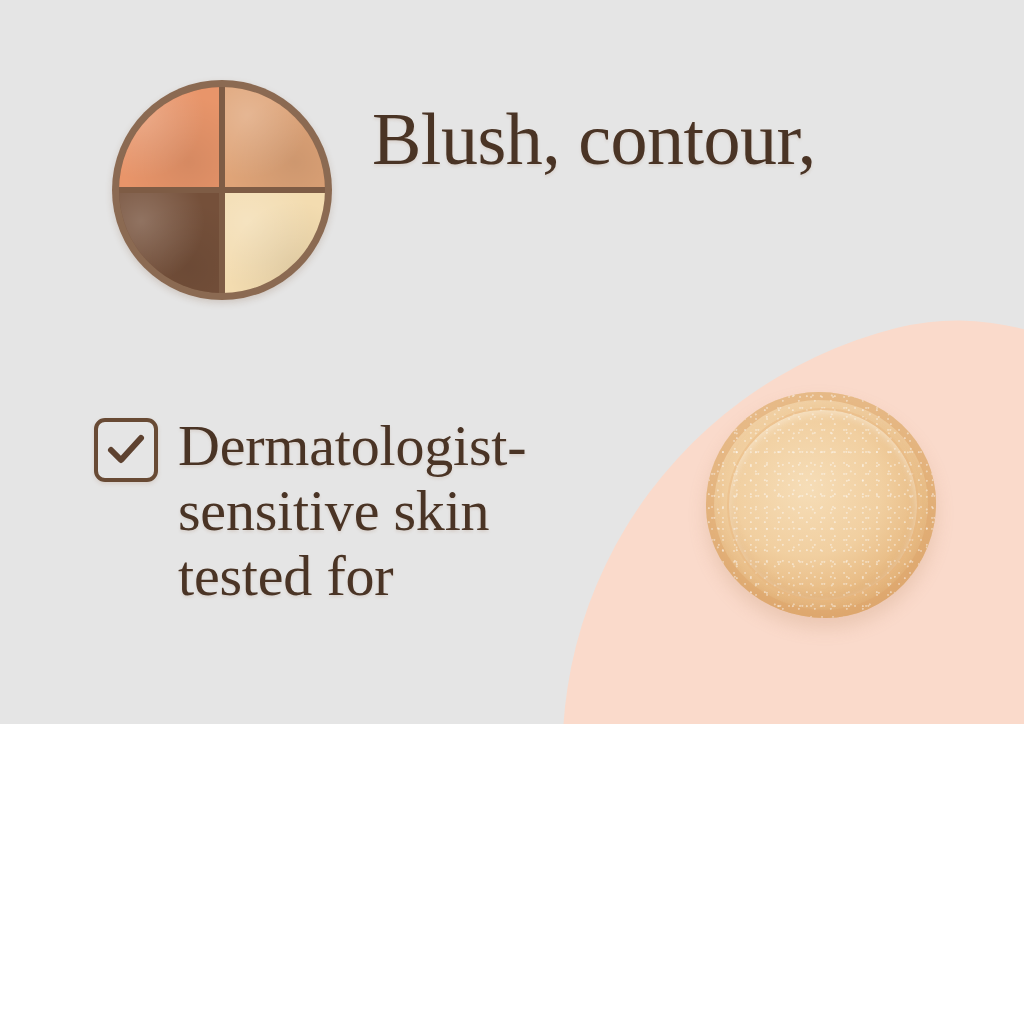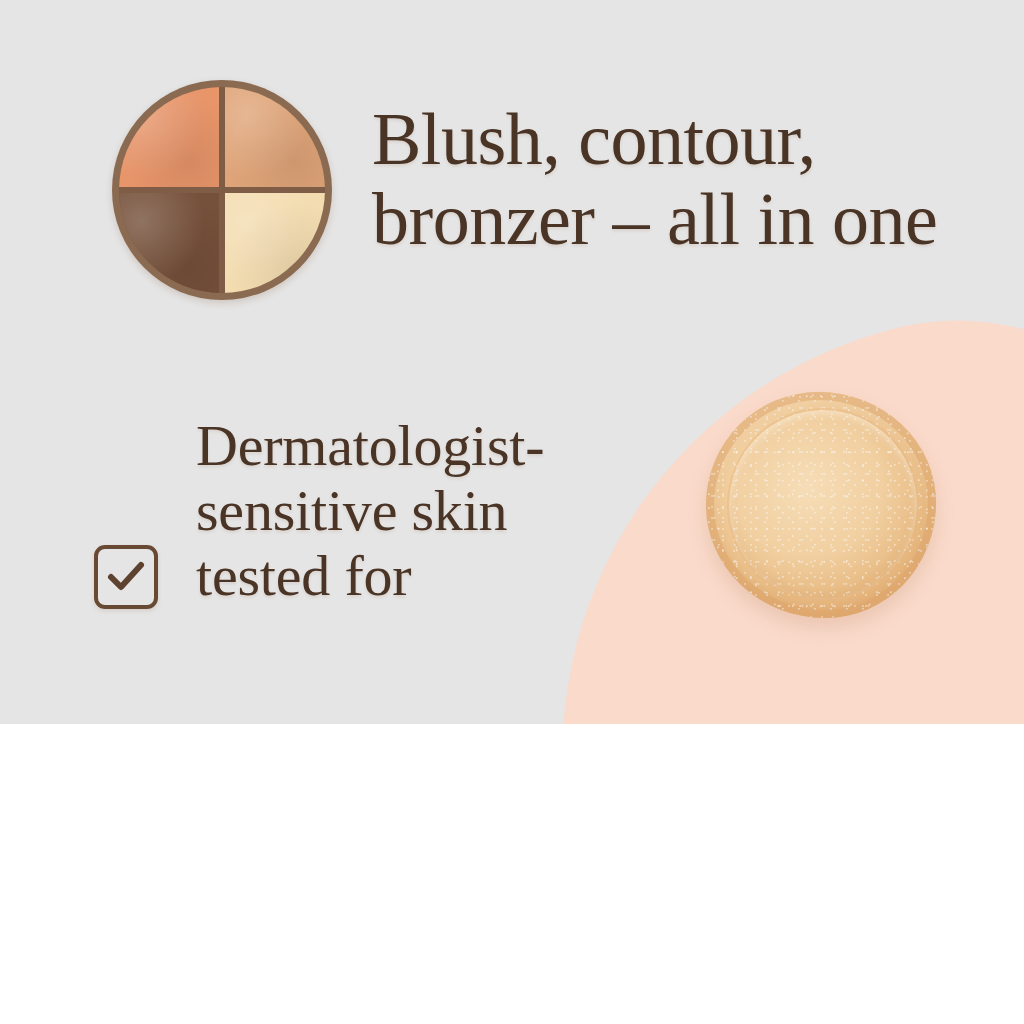--- a/index.html
+++ b/index.html
@@ -87,22 +87,22 @@
     letter-spacing: -0.5px;
     font-weight: 400;
     color: #4a3425;
     text-shadow: 0 2px 3px rgba(160,120,95,0.18);
   }
 
   
   .bullet {
     position: absolute;
     display: flex;
-    align-items: flex-end;
-    gap: 38px;
+    align-items: flex-start;
+    gap: 20px;
   }
   .bullet-1 { left: 94px; top: 412px; width: 620px; }
   .bullet-2 { left: 94px; top: 678px; width: 620px; }
   .bullet-3 { left: 94px; top: 862px; width: 620px; }
 
   .checkbox {
     flex: 0 0 auto;
     position: relative;
     width: 64px;
     height: 64px;
@@ -200,21 +200,20 @@
         <div class="quad tl" style="background:#e8956a"></div>
         <div class="quad tr" style="background:#dfa478"></div>
         <div class="quad bl" style="background:#75503a"></div>
         <div class="quad br" style="background:#f3dcb0"></div>
       </div>
     </div>
   </div>
 
   <div class="headline">
     <div>Blush, contour,</div>
-    <div>bronzer – all in one</div>
   </div>
 
   <div class="pan"></div>
 
   <div class="bullet bullet-1">
     <div class="checkbox">
       <svg viewBox="0 0 44 44">
         <path d="M7 22 L17 32 L37 10" fill="none" stroke="#5e4230" stroke-width="6" stroke-linecap="round" stroke-linejoin="round"></path>
       </svg>
     </div>

